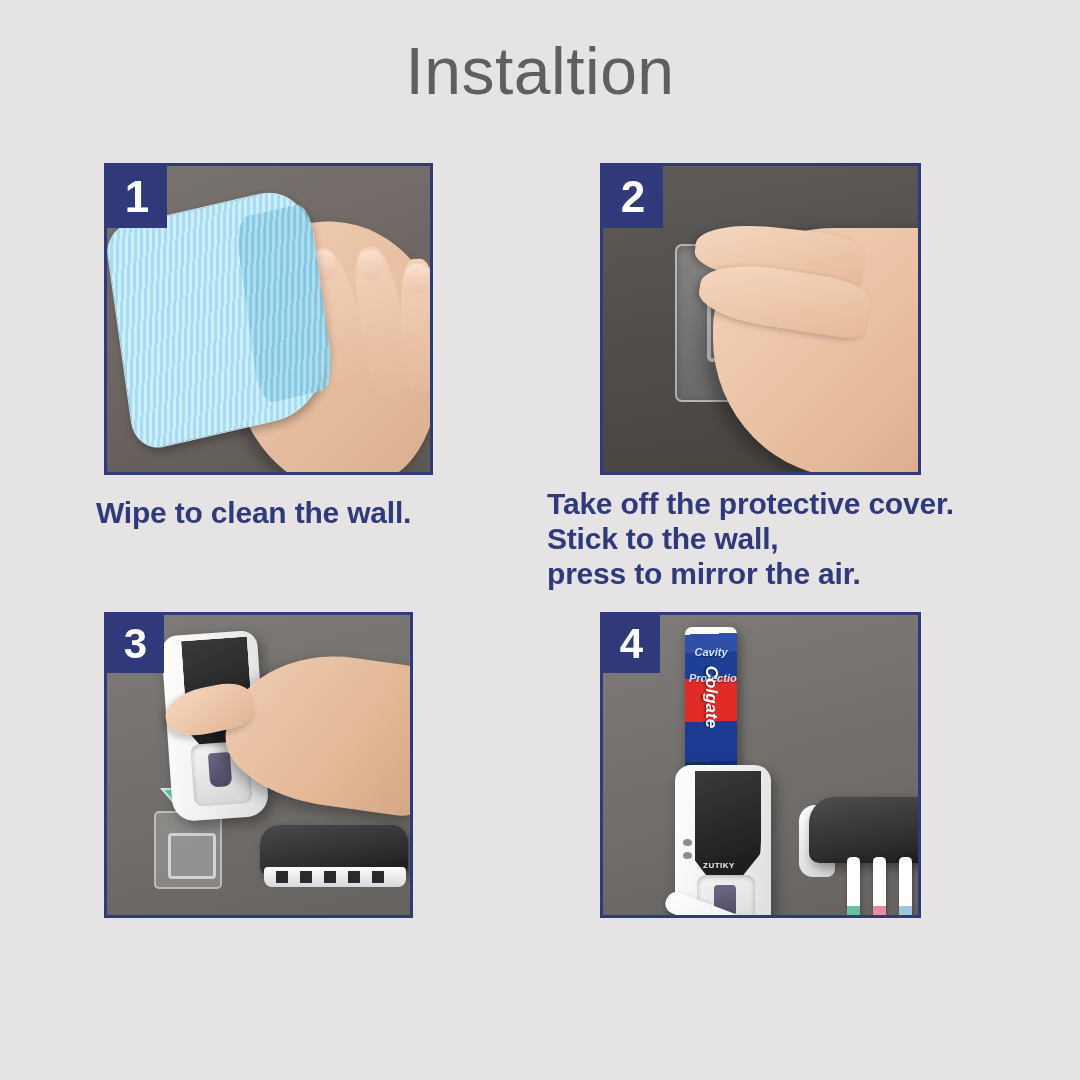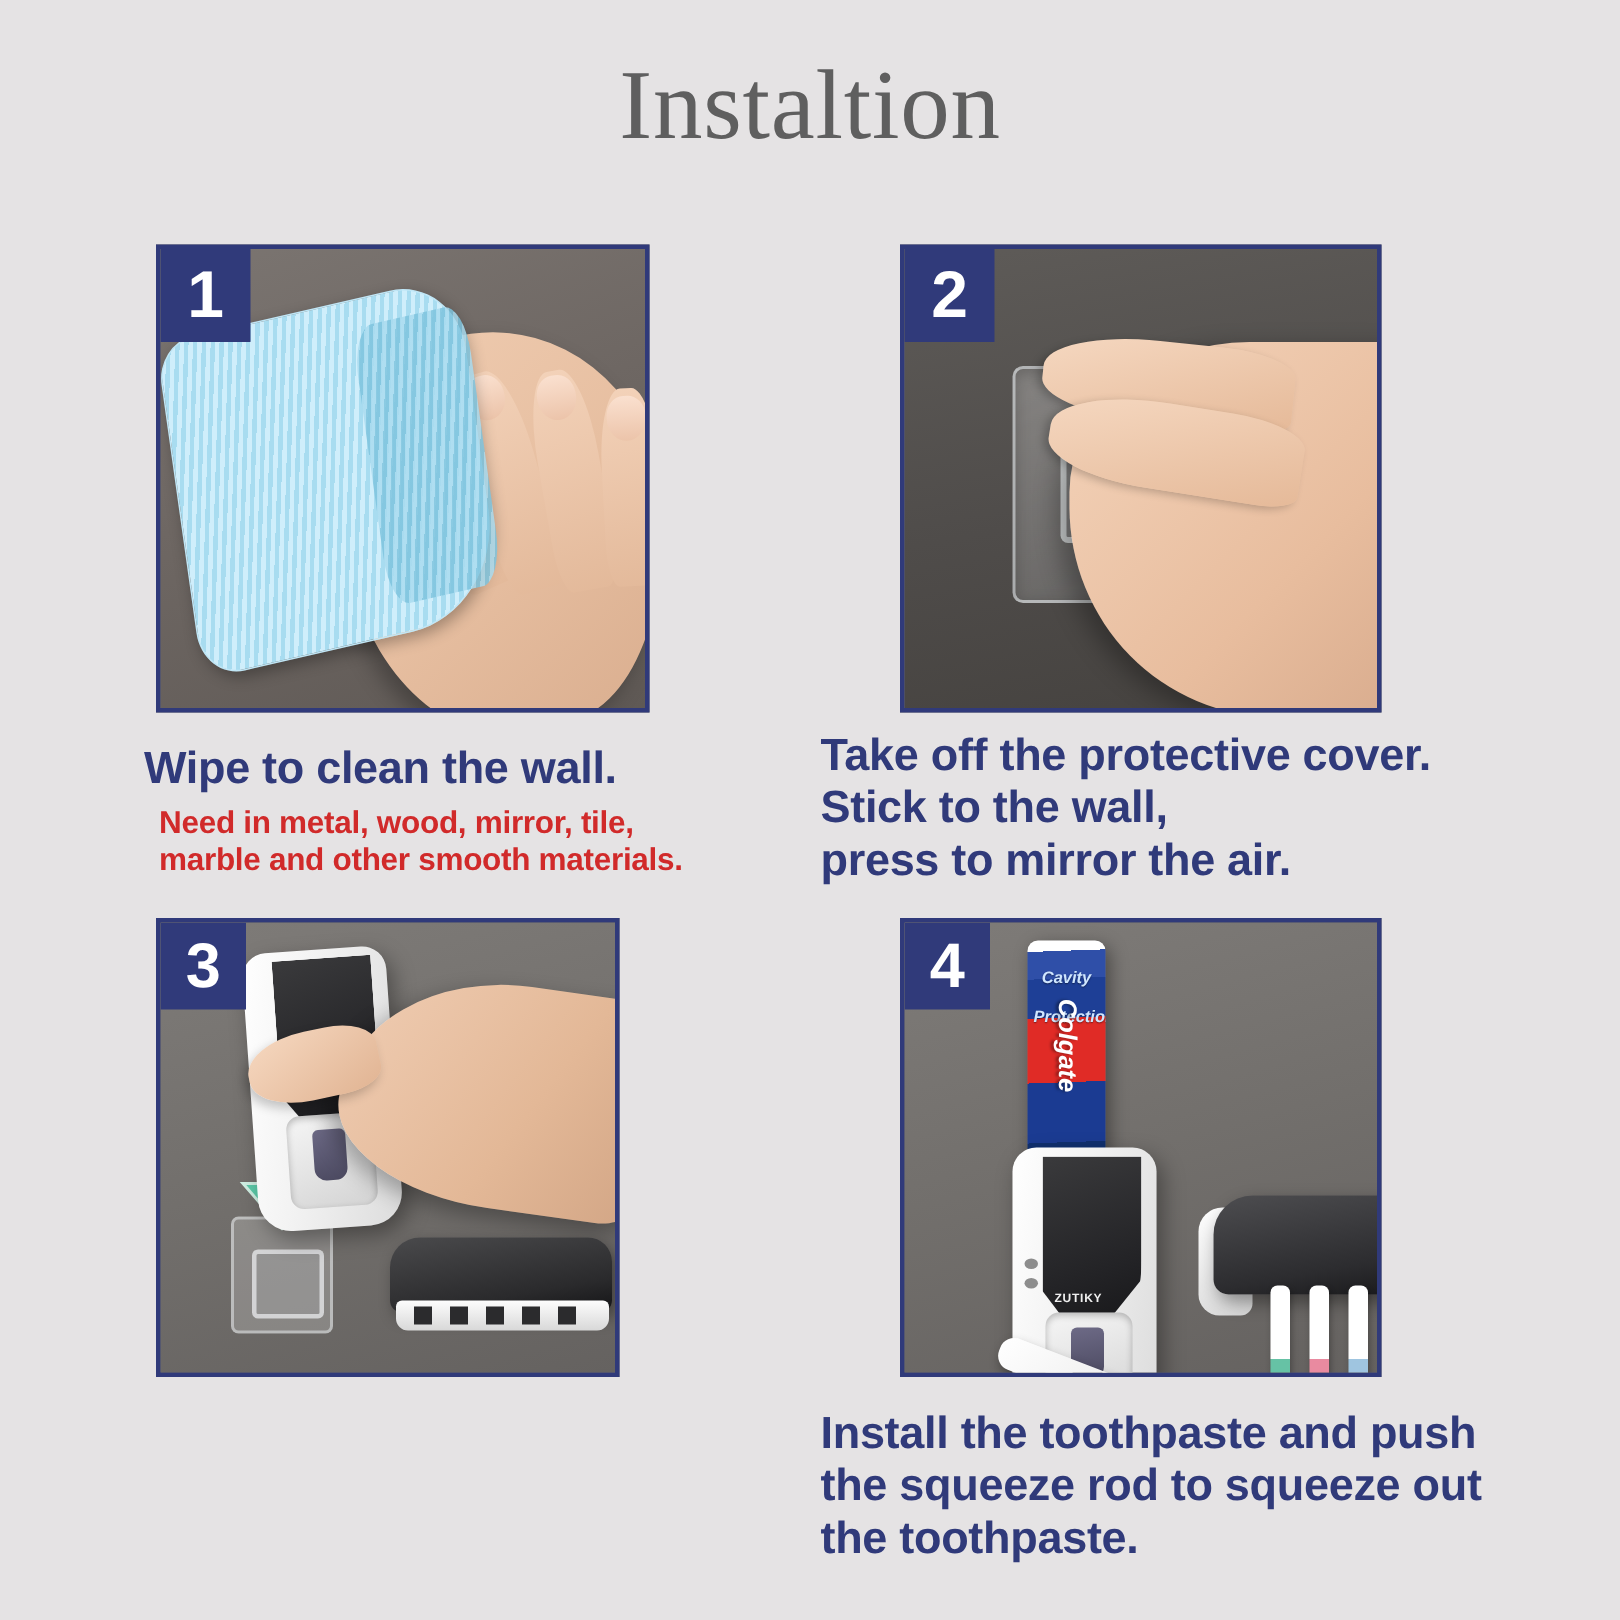--- a/index.html
+++ b/index.html
@@ -24,21 +24,20 @@
   .page-title {
     position: absolute;
     left: 0; top: 38px;
     width: 1080px;
     text-align: center;
     font-size: 66px;
     font-weight: 400;
     color: #5f5f5f;
     letter-spacing: 0.5px;
     line-height: 1;
-    font-family: Liberation Serif, serif;
   }
 
   
   .panel {
     position: absolute;
     border: 3px solid #303a7a;
     overflow: hidden;
     background: #6d6a68;
   }
   .panel-1 { left: 104px; top: 163px; width: 329px; height: 312px; }
@@ -325,22 +324,20 @@
           <div class="p1-nail" style="left:5px;top:5px"></div>
         </div>
       </div>
 
       <div class="p1-cloth"></div>
     </div>
     <div class="badge">1</div>
   </div>
 
   <div class="caption cap-1">Wipe to clean the wall.</div>
-  <div class="caption-sub sub-1">Need in metal, wood, mirror, tile,
-marble and other smooth materials.</div>
 
   <div class="panel panel-2">
     <div class="photo">
       <div class="wall-dark"></div>
 
       <div class="p2-sticker">
         <div class="p2-buckle"></div>
       </div>
 
       <div class="p2-hand"></div>
@@ -413,17 +410,14 @@
         <div class="p4-holder-top"></div>
         <div class="brush" style="--bc:#66c2a5; left:48px;"></div>
         <div class="brush" style="--bc:#e98aa0; left:74px;"></div>
         <div class="brush" style="--bc:#9fc5e0; left:100px;"></div>
 
       </div>
     </div>
     <div class="badge">4</div>
   </div>
 
-  <div class="caption cap-4">Install the toothpaste and push
-the squeeze rod to squeeze out
-the toothpaste.</div>
 
 </div>
 
 </body></html>

